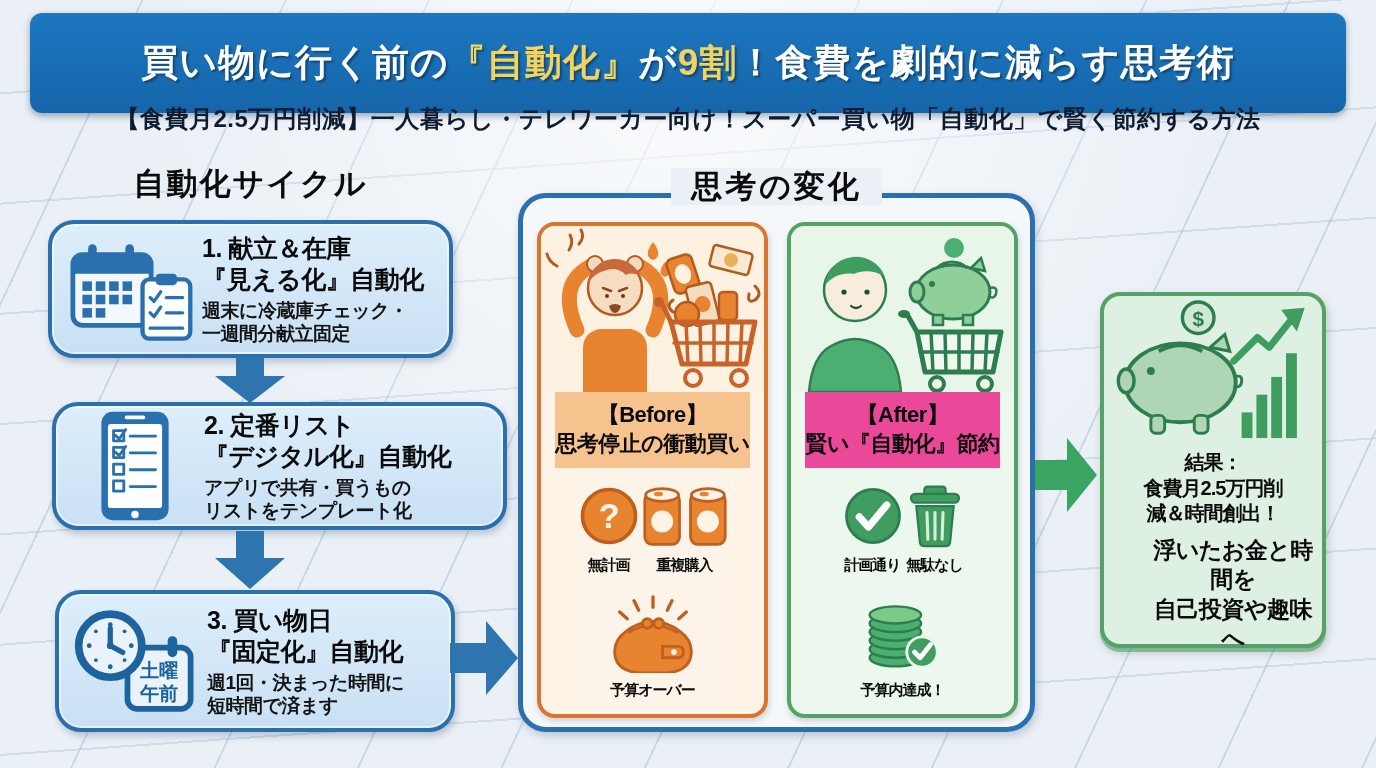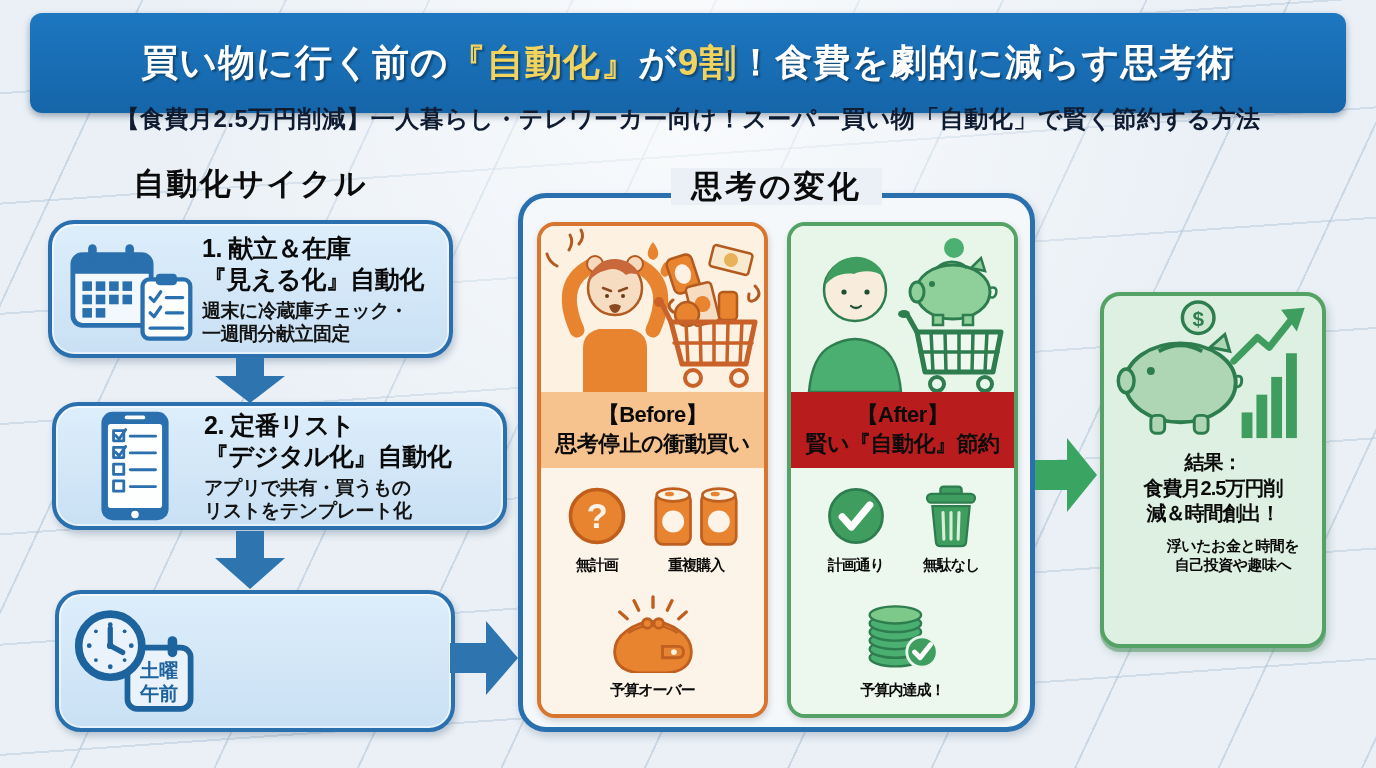--- a/index.html
+++ b/index.html
@@ -62,52 +62,53 @@
     text-align:center;line-height:46px;z-index:3;
   }
   .cmp-heading span{
     display:inline-block;background:#eaf0f6;padding:0 20px;
     font-size:31px;font-weight:800;color:#0b0b0b;letter-spacing:3px;line-height:1.2;
   }
   .panel{
     position:absolute;top:222px;width:231px;height:496px;box-sizing:border-box;
     border-radius:18px;overflow:hidden;display:flex;flex-direction:column;z-index:2;
     box-shadow:1px 3px 6px rgba(40,40,40,.18);
+    align-items:center;
   }
   .panel.before{left:537px;border:4px solid #d8752e;background:#fdf3e6;}
   .panel.after{left:787px;border:4px solid #54a266;background:#ecf7ed;}
   .p-illus{height:166px;flex:0 0 auto;}
   .panel.before .p-illus{background:#fdf1e2;}
   .panel.after  .p-illus{background:#e8f5e9;}
   .p-illus svg{width:100%;height:100%;display:block;}
   .p-band{
     height:76px;flex:0 0 auto;display:flex;flex-direction:column;justify-content:center;
     text-align:center;font-size:22px;font-weight:800;line-height:1.3;color:#0b0b0b;letter-spacing:-.5px;
   }
   .panel.before .p-band{background:#f6c28e;}
-  .panel.after  .p-band{background:#b91c1c;}
+  .panel.after  .p-band{background:#ec4899;}
   .p-icons{flex:1;display:flex;flex-direction:column;align-items:center;padding-top:16px;}
   .panel.before .p-icons{background:#fdf4e9;}
   .panel.after  .p-icons{background:#ecf7ed;}
   .p-row{display:flex;width:100%;justify-content:space-evenly;}
   .p-item{display:flex;flex-direction:column;align-items:center;gap:8px;}
   .p-item.single{margin-top:18px;}
   .p-label{font-size:15px;font-weight:800;color:#0b0b0b;letter-spacing:-1px;white-space:nowrap;}
 
   
   .result-box{
     position:absolute;left:1100px;top:292px;width:226px;height:356px;box-sizing:border-box;
     border:4px solid #54a266;border-radius:20px;background:#def0e1;
     box-shadow:0 4px 0 rgba(62,142,85,.45), 2px 5px 9px rgba(40,90,60,.25);
     display:flex;flex-direction:column;align-items:center;
   }
   .r-illus{height:148px;width:100%;}
   .r-illus svg{width:100%;height:100%;display:block;}
   .r-title{margin-top:6px;text-align:center;font-size:20px;font-weight:800;line-height:1.28;color:#0b0b0b;letter-spacing:-1px;}
-  .r-desc{margin-top:9px;text-align:center;font-size:15px;font-weight:800;line-height:1.28;color:#0b0b0b;letter-spacing:-.5px;margin-left:40px;}
+  .r-desc{margin-top:9px;text-align:center;font-size:23px;font-weight:800;line-height:1.28;color:#0b0b0b;letter-spacing:-.5px;margin-left:40px;}
 </style>
 </head>
 <body>
 
 <div class="stage">
 
   <div class="banner">
     <span class="t-white">買い物に行く前の</span>
       <span class="t-yellow">『自動化』</span>
       <span class="t-white">が</span>
@@ -206,20 +207,24 @@
             <circle cx="55" cy="25" r="2"></circle>
             <circle cx="25" cy="55" r="2"></circle>
             <circle cx="55" cy="55" r="2"></circle>
         </g>
         <g stroke="#1d639e" stroke-width="5.5" stroke-linecap="round">
           <line x1="40" y1="40" x2="40" y2="22"></line>
             <line x1="40" y1="40" x2="53" y2="47"></line>
         </g>
         <circle cx="40" cy="40" r="3.5" fill="#1d639e"></circle>
       </svg>
+    </div>
+    <div class="step-text">
+      <div class="step-title"><span>3. 買い物日</span><br><span>『固定化』自動化</span></div>
+      <div class="step-desc"><span>週1回・決まった時間に</span><br><span>短時間で済ます</span></div>
     </div>
   </div>
 
   <svg class="arrow" style="left:450px;top:621px;" width="68" height="74" viewBox="0 0 68 74">
     <polygon points="0,22 36,22 36,0 68,37 36,74 36,52 0,52" fill="#2e75b0"></polygon>
   </svg>
 
   <div class="cmp-container"></div>
   <div class="cmp-heading"><span>思考の変化</span></div>
 

